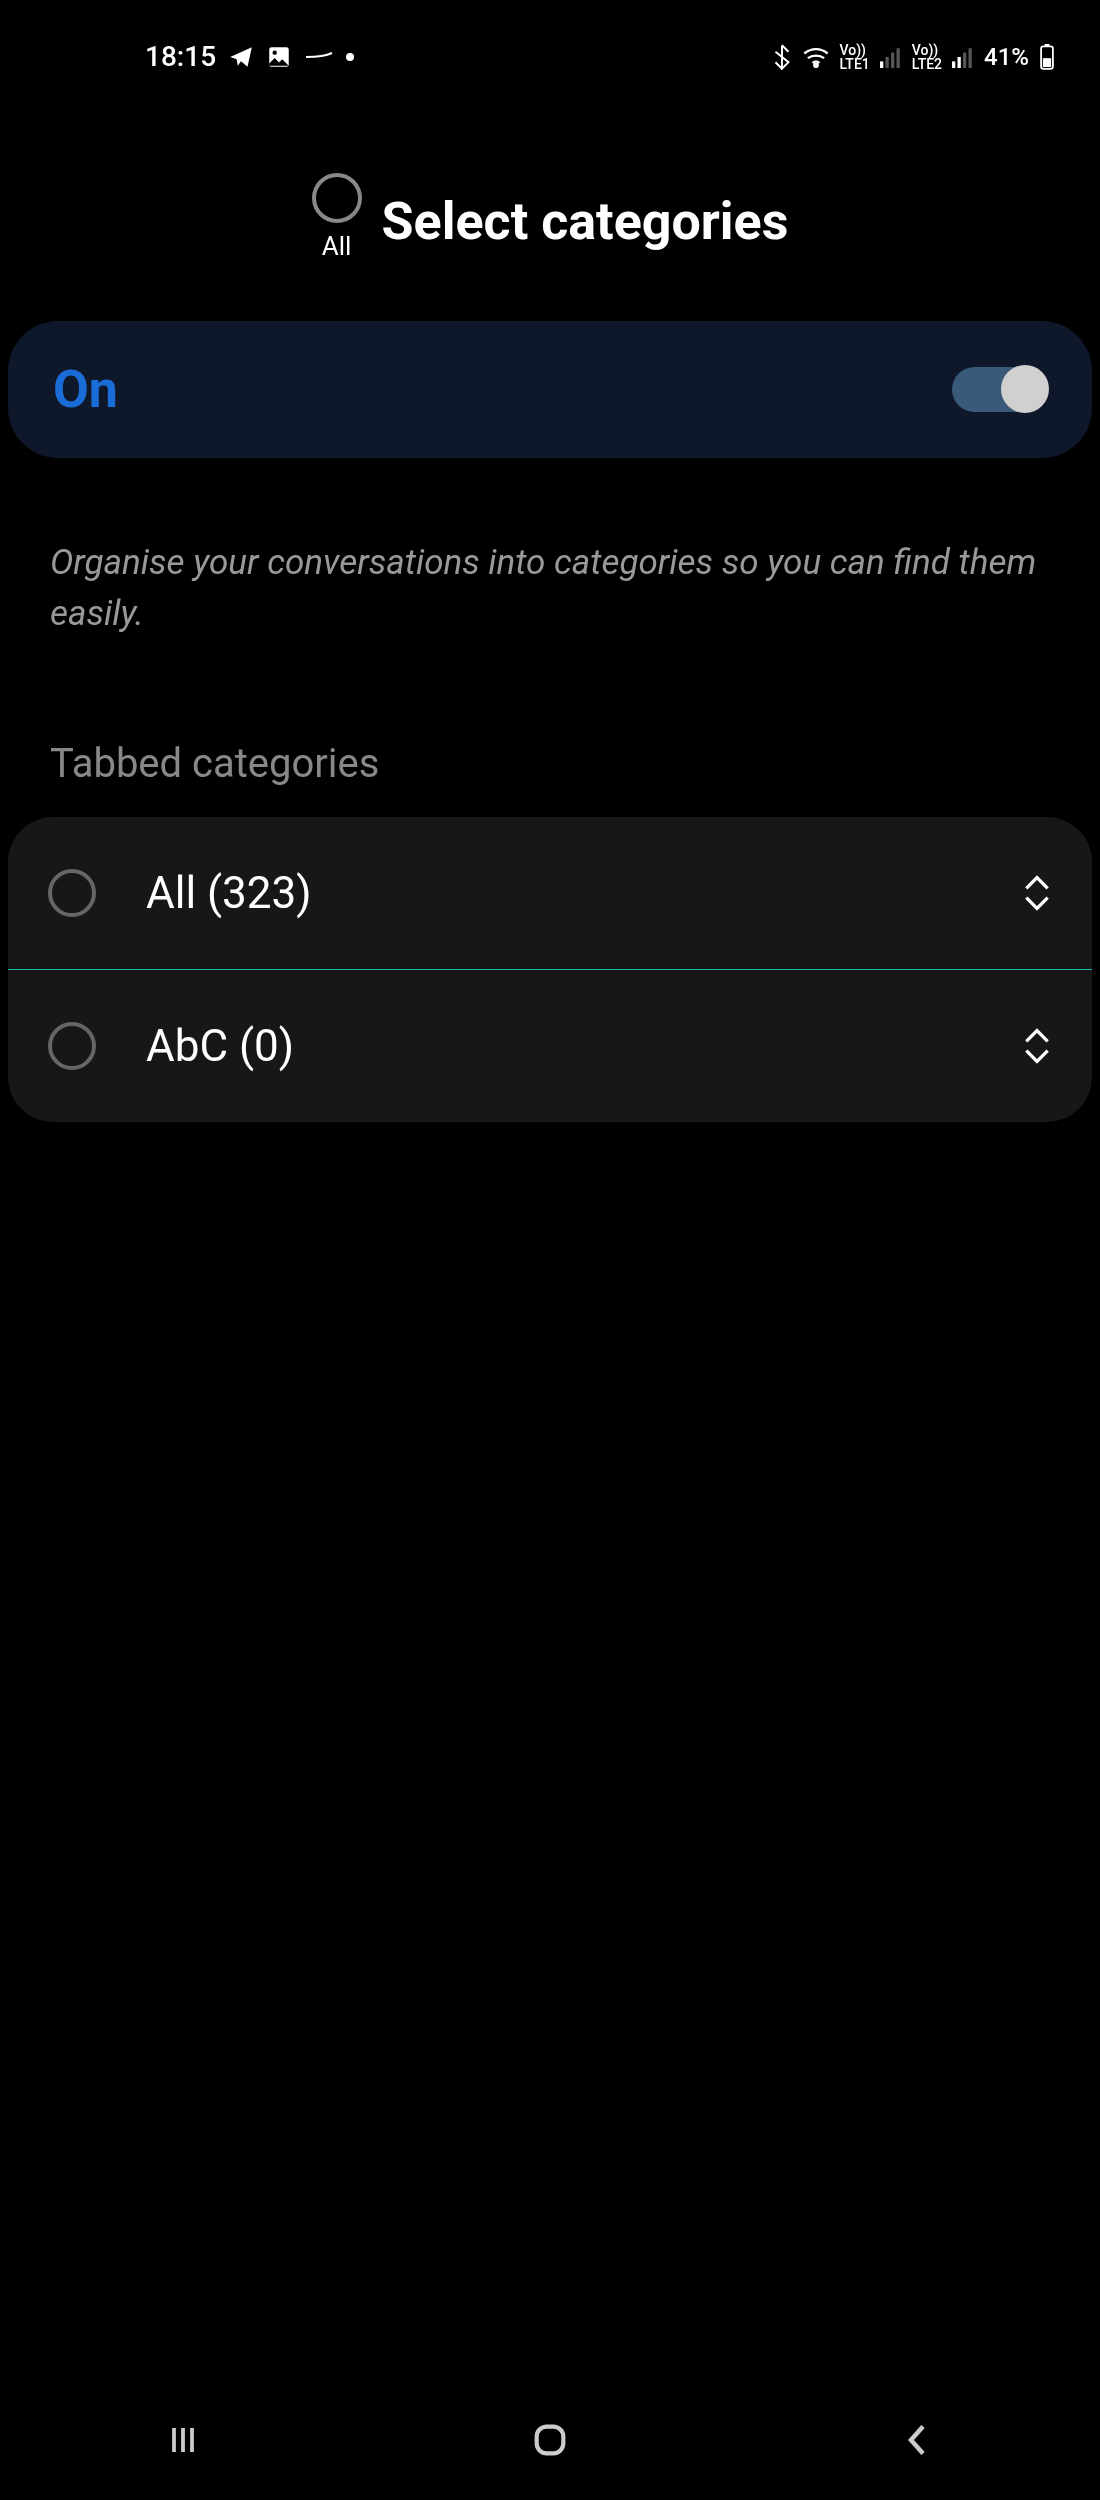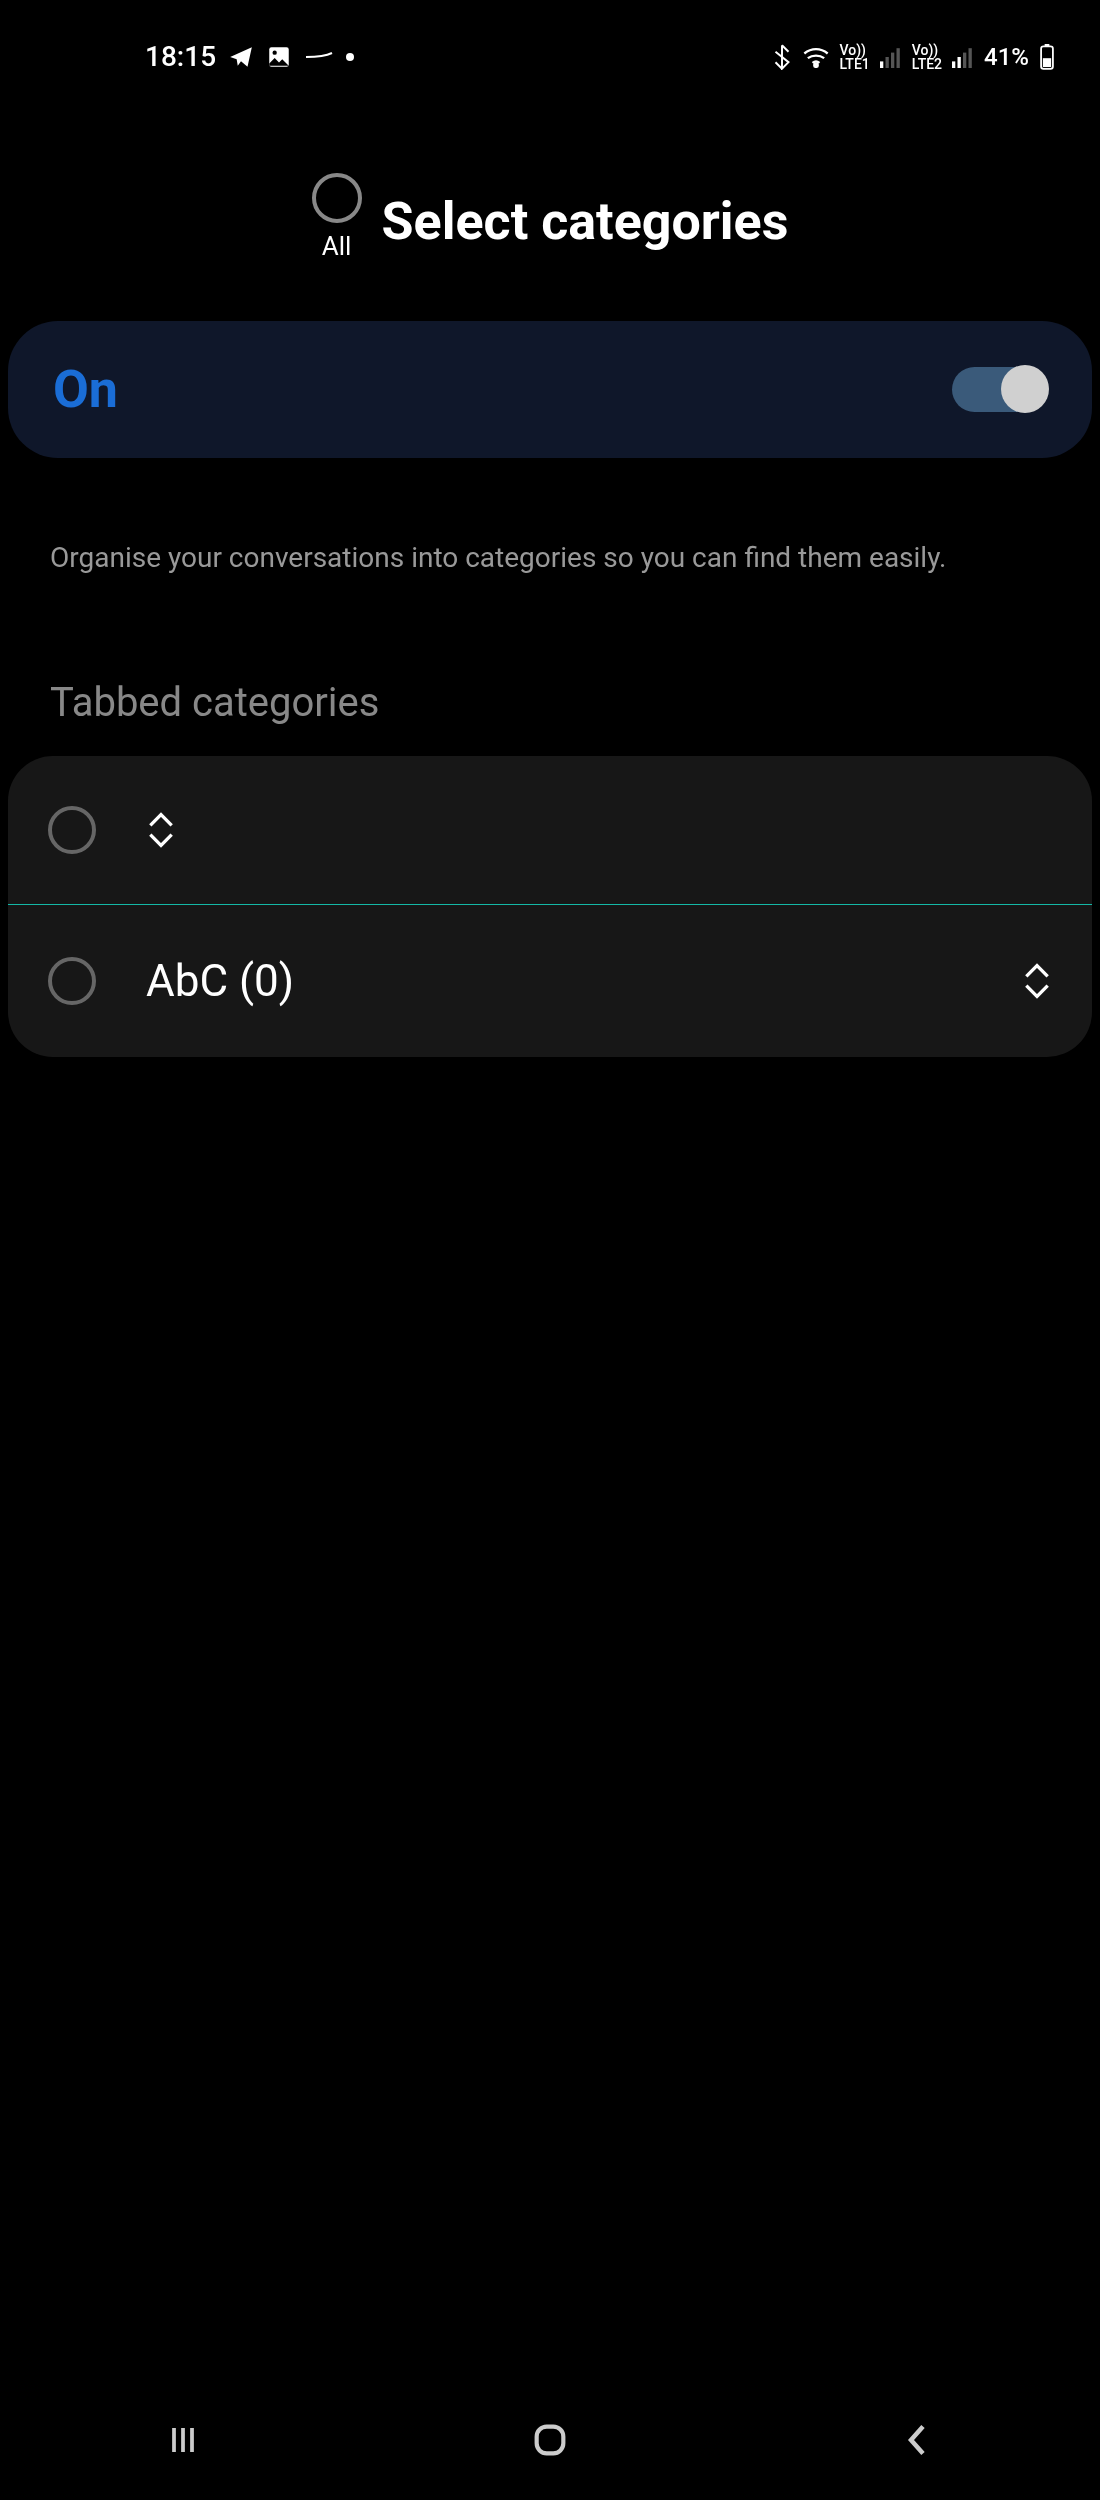--- a/index.html
+++ b/index.html
@@ -57,23 +57,24 @@
     }
     .toggle-knob {
       width: 48px; height: 48px;
       background: #d0d0d0;
       border-radius: 50%;
       position: absolute;
       right: -2px; top: -2px;
     }
     .description {
       padding: 80px 50px 50px 50px;
-      font-size: 28px;
+      font-size: 35px;
       color: #999;
       line-height: 1.45;
+      font-style: italic;
     }
     .section-header {
       padding: 50px 50px 20px 50px;
       font-size: 40px;
       color: #888;
     }
     .category-list {
       margin: 10px 8px 0 8px;
       background: #171717;
       border-radius: 45px;
@@ -196,20 +197,21 @@
   </div>
 </div>
 
 <div class="description">Organise your conversations into categories so you can find them easily.</div>
 
 <div class="section-header">Tabbed categories</div>
 
 <div class="category-list">
   <div class="category-item">
     <div class="item-radio"></div>
+    <div class="item-label">All (323)</div>
     <div class="reorder-handle">
       <svg width="30" height="16" viewBox="0 0 20 12">
           <path d="M2 10L10 2l8 8" fill="none" stroke="#fff" stroke-width="2.5"></path>
         </svg>
       <svg width="30" height="16" viewBox="0 0 20 12">
           <path d="M2 2l8 8 8-8" fill="none" stroke="#fff" stroke-width="2.5"></path>
         </svg>
     </div>
   </div>
   <div class="category-item">

